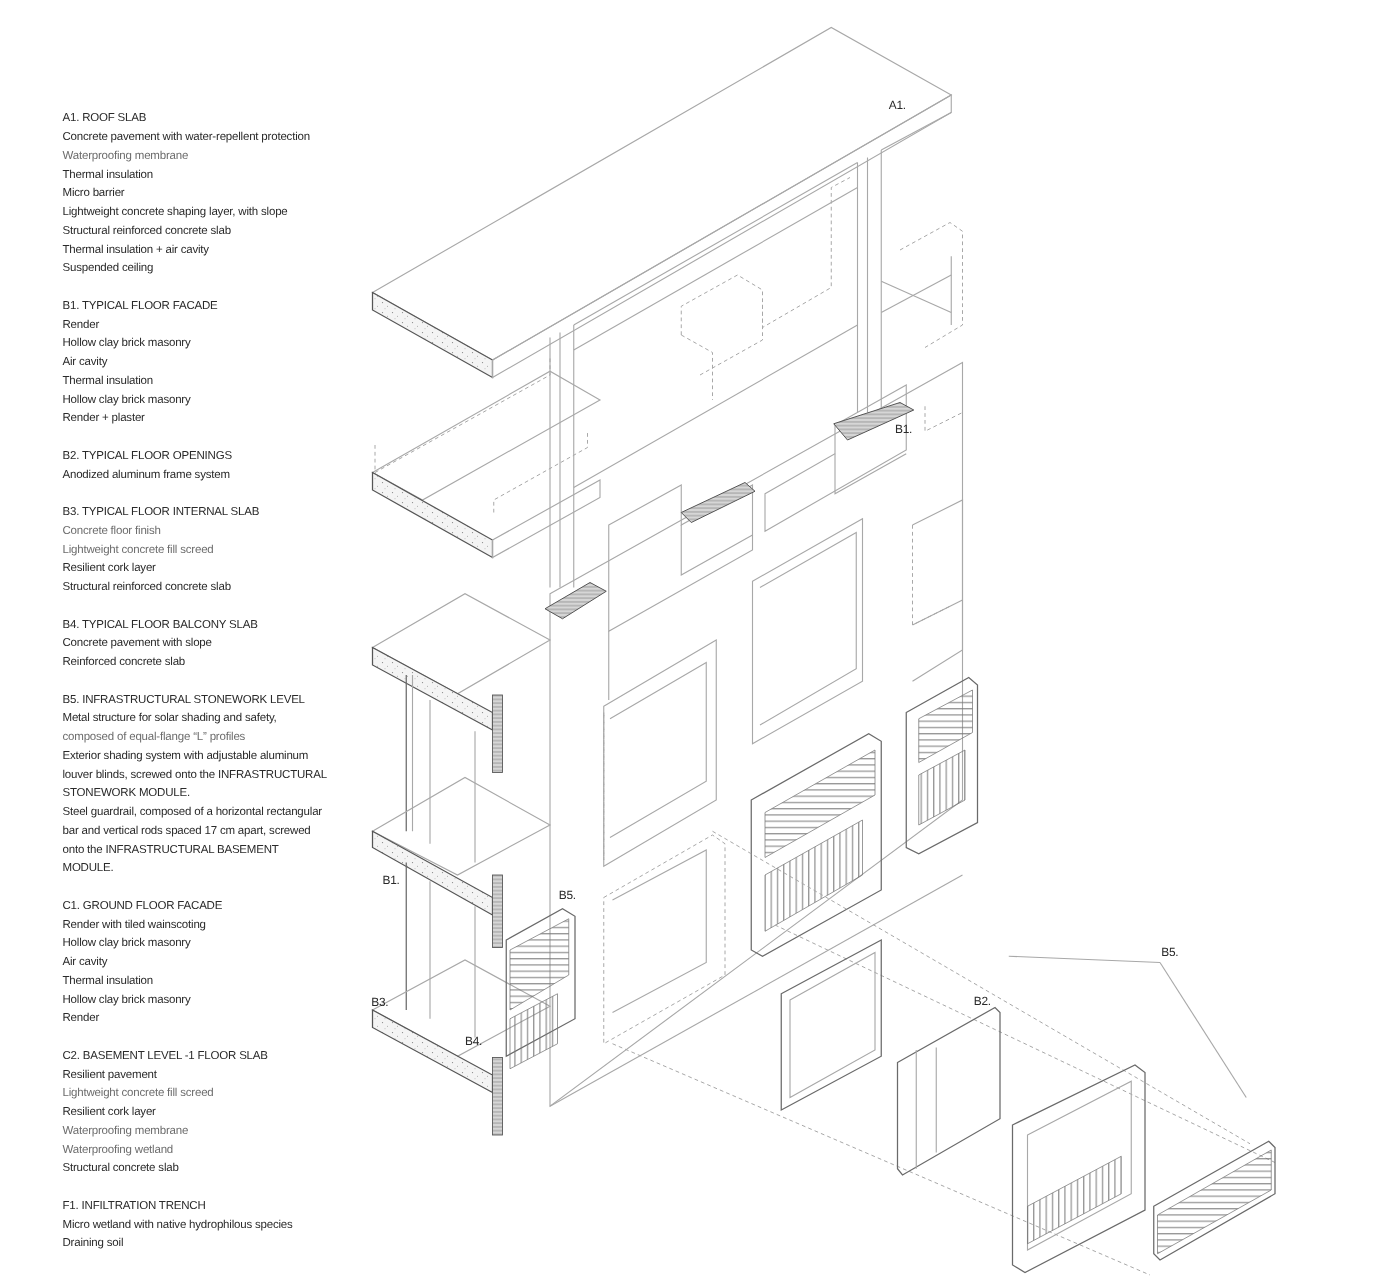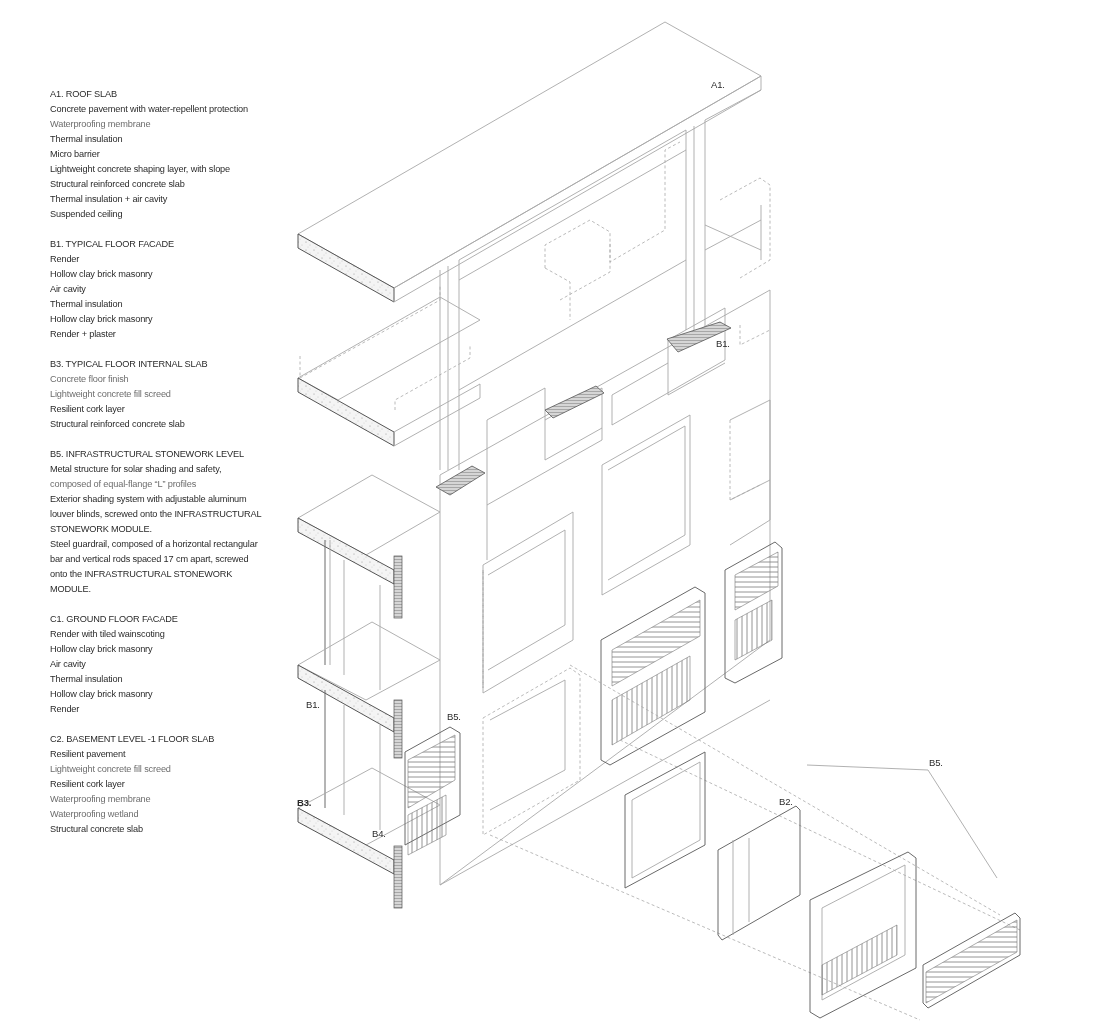--- a/index.html
+++ b/index.html
@@ -162,21 +162,21 @@
       <polygon points="923,965 1015,913 1020,918 1020,955 928,1008 923,1003" fill="#fff" class="lk"></polygon>
       <polygon points="926,972 1017,920 1017,952 926,1003" fill="url(#louver)" stroke="#777" stroke-width="0.6"></polygon>
     </g>
   </svg>
 </div>
 
 <span class="tag" style="left:711px;top:79px;">A1.</span>
 <span class="tag" style="left:716px;top:338px;">B1.</span>
 <span class="tag" style="left:306px;top:699px;">B1.</span>
 <span class="tag" style="left:447px;top:711px;">B5.</span>
-<span class="tag" style="left:297px;top:797px;font-weight:bold;">B3.</span>
+<span class="tag" style="left:297px;top:797px;">B3.</span>
 <span class="tag" style="left:372px;top:828px;">B4.</span>
 <span class="tag" style="left:779px;top:796px;">B2.</span>
 <span class="tag" style="left:929px;top:757px;">B5.</span>
 
 <div class="legend">
   <div class="group">
     <div class="line head">A1. ROOF SLAB</div>
     <div class="line">Concrete pavement with water-repellent protection</div>
     <div class="line gray">Waterproofing membrane</div>
     <div class="line">Thermal insulation</div>
@@ -189,49 +189,63 @@
   <div class="group">
     <div class="line head">B1. TYPICAL FLOOR FACADE</div>
     <div class="line">Render</div>
     <div class="line">Hollow clay brick masonry</div>
     <div class="line">Air cavity</div>
     <div class="line">Thermal insulation</div>
     <div class="line">Hollow clay brick masonry</div>
     <div class="line">Render + plaster</div>
   </div>
   <div class="group">
+    <div class="line head">B2. TYPICAL FLOOR OPENINGS</div>
+    <div class="line">Anodized aluminum frame system</div>
+  </div>
+  <div class="group">
     <div class="line head">B3. TYPICAL FLOOR INTERNAL SLAB</div>
     <div class="line gray">Concrete floor finish</div>
     <div class="line gray">Lightweight concrete fill screed</div>
     <div class="line">Resilient cork layer</div>
     <div class="line">Structural reinforced concrete slab</div>
+  </div>
+  <div class="group">
+    <div class="line head">B4. TYPICAL FLOOR BALCONY SLAB</div>
+    <div class="line">Concrete pavement with slope</div>
+    <div class="line">Reinforced concrete slab</div>
   </div>
   <div class="group">
     <div class="line head">B5. INFRASTRUCTURAL STONEWORK LEVEL</div>
     <div class="line">Metal structure for solar shading and safety,</div>
     <div class="line gray">composed of equal-flange “L” profiles</div>
     <div class="line">Exterior shading system with adjustable aluminum</div>
     <div class="line">louver blinds, screwed onto the INFRASTRUCTURAL</div>
     <div class="line">STONEWORK MODULE.</div>
     <div class="line">Steel guardrail, composed of a horizontal rectangular</div>
     <div class="line">bar and vertical rods spaced 17 cm apart, screwed</div>
-    <div class="line">onto the INFRASTRUCTURAL STONEWORK</div>
+    <div class="line">onto the INFRASTRUCTURAL BASEMENT</div>
     <div class="line">MODULE.</div>
   </div>
   <div class="group">
     <div class="line head">C1. GROUND FLOOR FACADE</div>
     <div class="line">Render with tiled wainscoting</div>
     <div class="line">Hollow clay brick masonry</div>
     <div class="line">Air cavity</div>
     <div class="line">Thermal insulation</div>
     <div class="line">Hollow clay brick masonry</div>
     <div class="line">Render</div>
   </div>
   <div class="group">
     <div class="line head">C2. BASEMENT LEVEL -1 FLOOR SLAB</div>
     <div class="line">Resilient pavement</div>
     <div class="line gray">Lightweight concrete fill screed</div>
     <div class="line">Resilient cork layer</div>
     <div class="line gray">Waterproofing membrane</div>
     <div class="line gray">Waterproofing wetland</div>
     <div class="line">Structural concrete slab</div>
   </div>
+  <div class="group">
+    <div class="line head">F1. INFILTRATION TRENCH</div>
+    <div class="line">Micro wetland with native hydrophilous species</div>
+    <div class="line">Draining soil</div>
+  </div>
 </div>
 
 </body></html>

